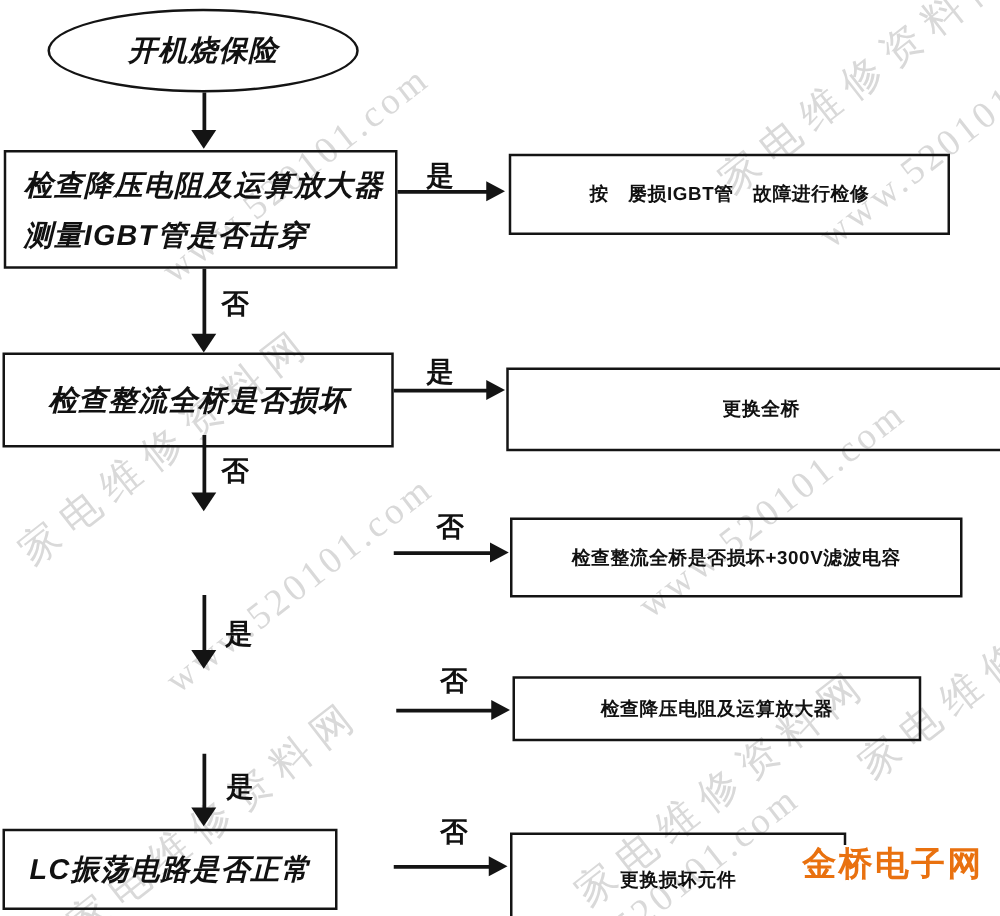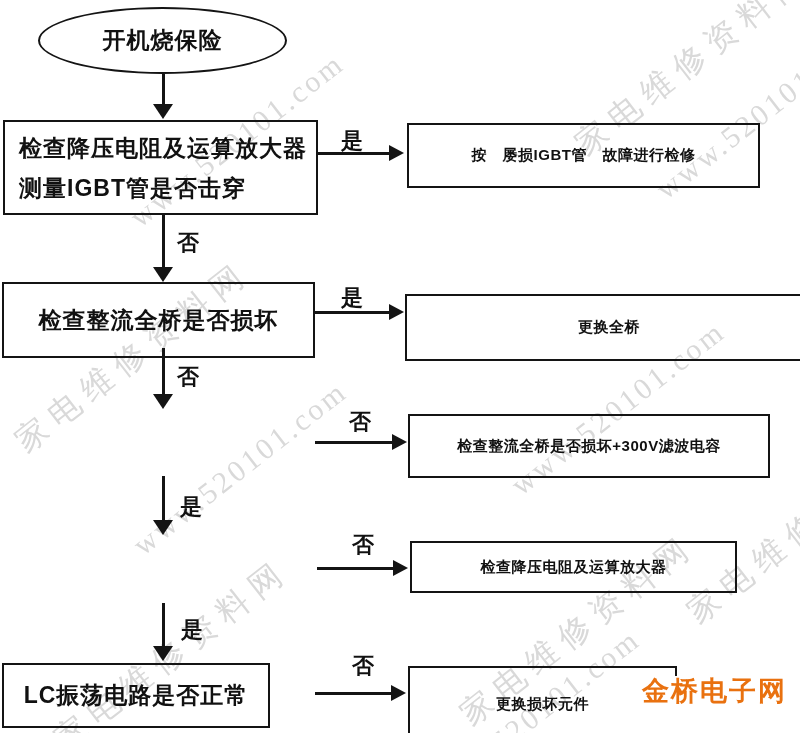--- a/index.html
+++ b/index.html
@@ -15,21 +15,21 @@
   }
   .wm.zh{font-size:32px;letter-spacing:9px;}
   .wm.en{font-size:30px;letter-spacing:3px;font-family:"Liberation Serif",serif;}
   
   .flow{position:absolute;inset:0;z-index:2;}
   .node{
     position:absolute;border:2px solid #141414;background:transparent;
     display:flex;align-items:center;justify-content:center;
     font-weight:bold;box-sizing:border-box;
   }
-  .qbox{font-size:23px;letter-spacing:1px;}
+  .qbox{font-size:23px;letter-spacing:1px;font-style:italic;}
   .abox{font-size:15px;letter-spacing:0.5px;text-align:center;}
   .ellipse{border-radius:50%;}
   .multiline{justify-content:flex-start;text-align:left;padding-left:14px;white-space:pre-line;line-height:40px;}
   .vline{position:absolute;width:3px;background:#141414;left:162px;}
   .hline{position:absolute;height:3px;background:#141414;}
   .ah-d{position:absolute;width:0;height:0;left:153px;
         border-left:10px solid transparent;border-right:10px solid transparent;
         border-top:15px solid #141414;}
   .ah-r{position:absolute;width:0;height:0;
         border-top:8px solid transparent;border-bottom:8px solid transparent;

